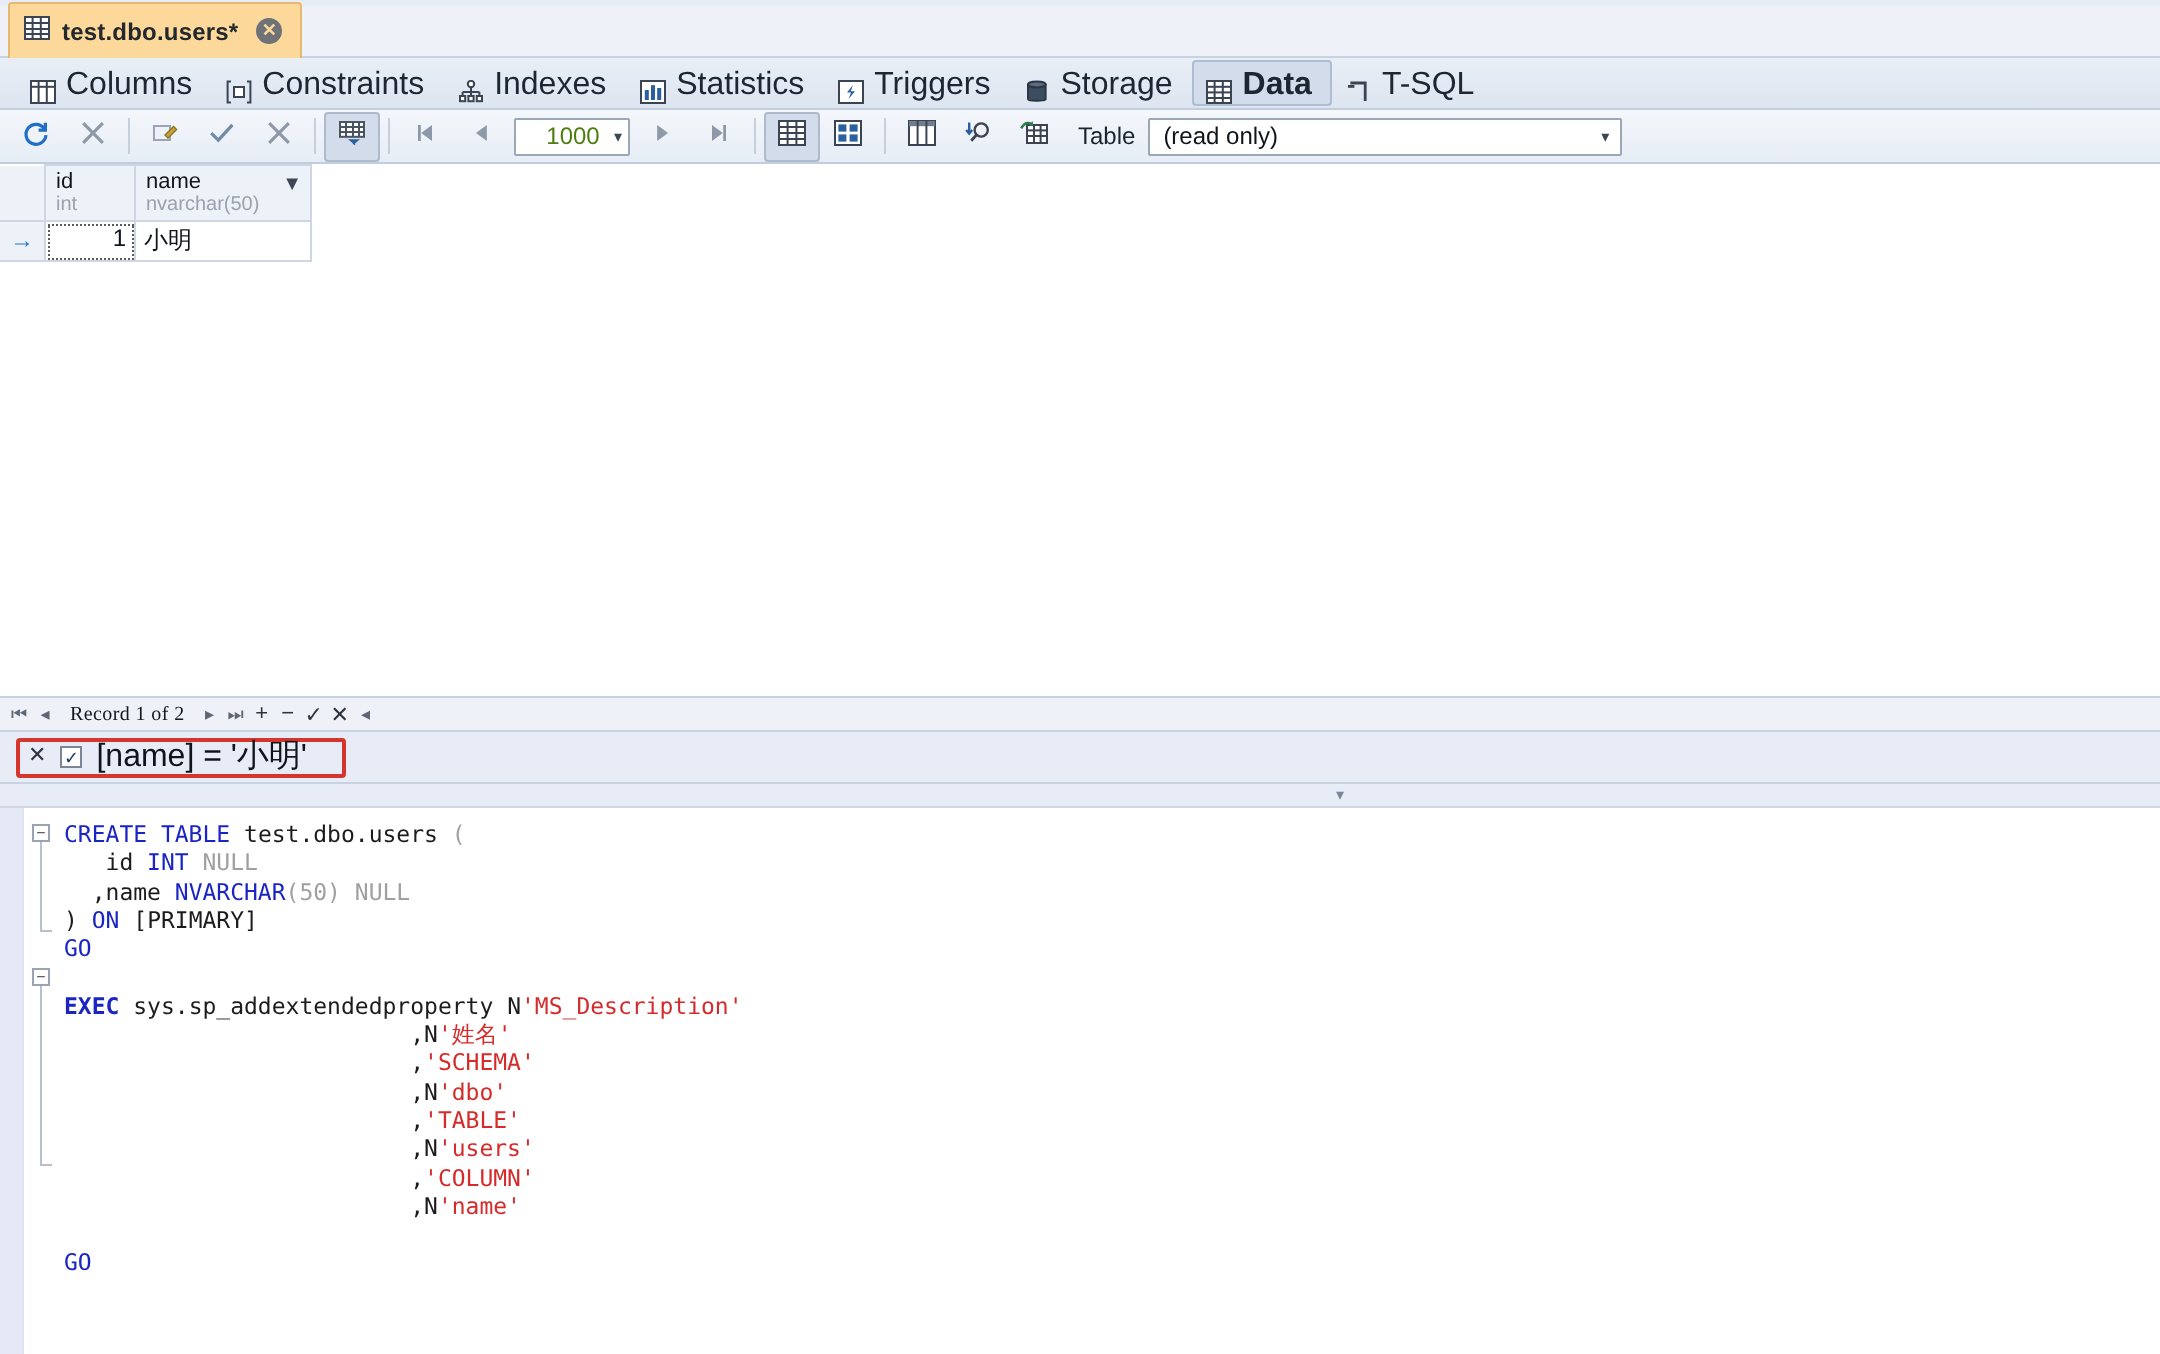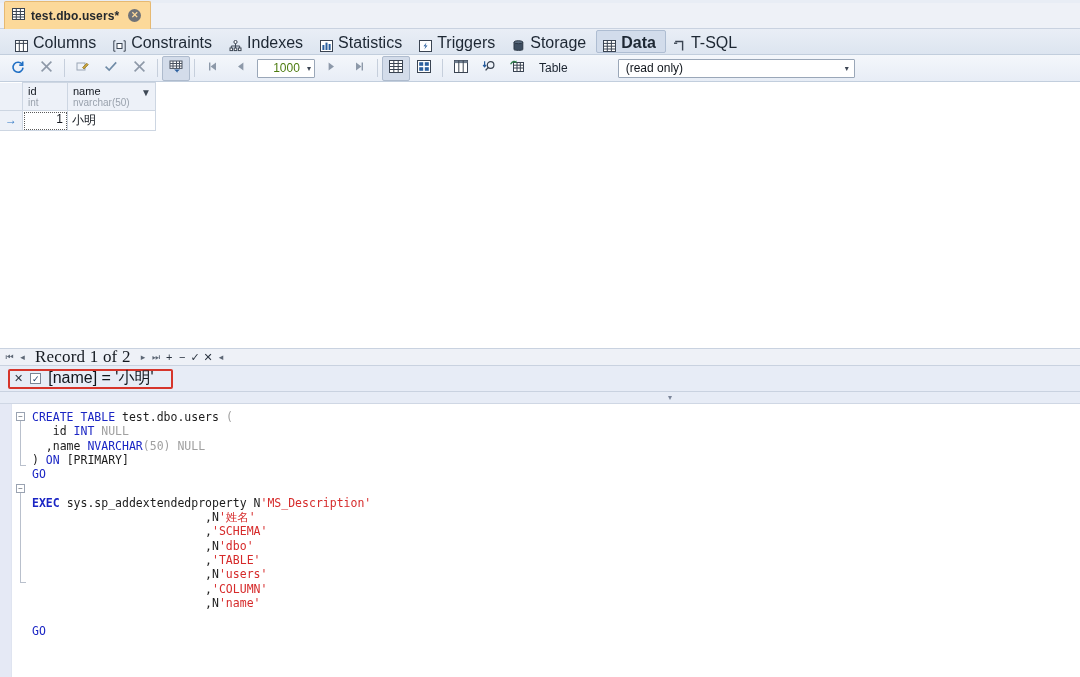--- a/index.html
+++ b/index.html
@@ -161,21 +161,20 @@
     background: #ffffff;
     border: 1px solid #9aa7b8;
     border-radius: 1px;
     display: flex;
     align-items: center;
     justify-content: space-between;
     padding: 0 5px 0 7px;
     box-sizing: border-box;
     font-size: 12px;
     color: #10151c;
-    margin-left: 44px;
   }
   .tb-combo .caret { color: #3d4654; font-size: 8px; }
 
   
   .gridpane {
     position: relative;
     height: 266px;
     background: #ffffff;
     border-bottom: 1px solid #c9d2e0;
     overflow: hidden;
@@ -270,21 +269,21 @@
   }
   .recordbar .rb.plus, .recordbar .rb.minus,
   .recordbar .rb.tick, .recordbar .rb.cross {
     font-size: 11px;
     color: #2b3440;
   }
   .recordbar .rectext {
     padding: 0 6px;
     color: #13181f;
     font-family: "Liberation Serif", serif;
-    font-size: 17px;
+    font-size: 10px;
     letter-spacing: .2px;
   }
 
   
   .filterpane {
     height: 26px;
     background: #e7ecf6;
     border-bottom: 1px solid #c9d2e0;
     display: flex;
     align-items: center;

